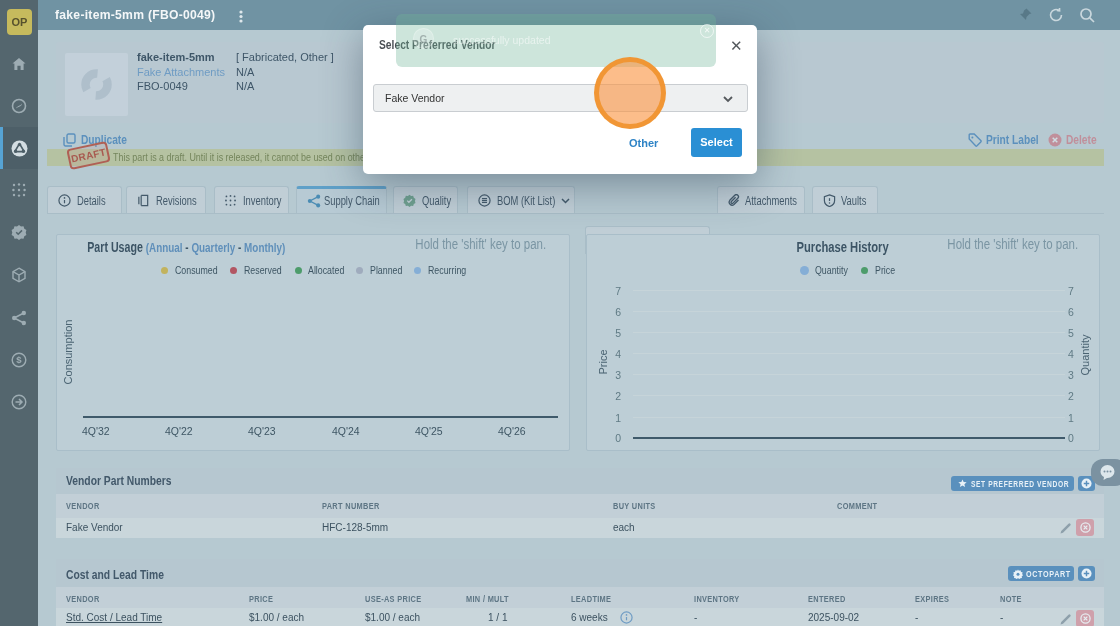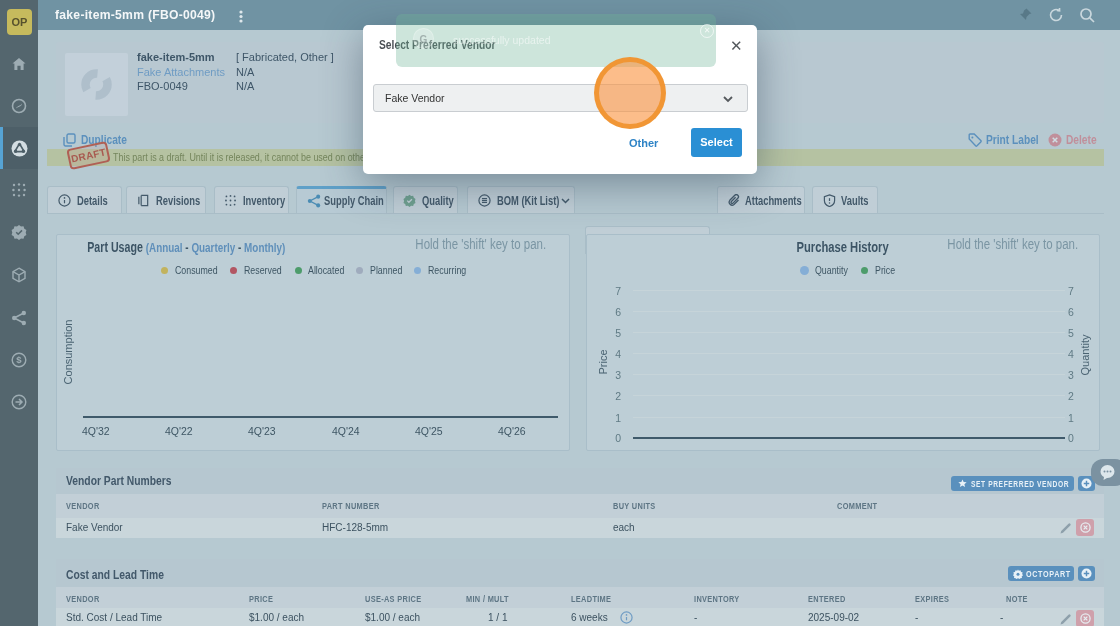--- a/index.html
+++ b/index.html
@@ -20,21 +20,21 @@
   .hero-t { font-size:11px; color:#3e5668; height:12px; line-height:12px;text-align:center; }
   #imgbox { left:9px; top:11px; width:63px; height:63px; background:#c3d0da; border-radius:2px; }
   #noimg { left:795px; top:10px; width:226px; height:64px; background:#c3d1d9; border-radius:2px; }
   
   .act { top:133px; height:14px; line-height:14px; font-size:12px; font-weight:bold; color:#5b90bd; }
   
   #draftband { left:47px; top:149px; width:1057px; height:17px; background:#b5c2a2; }
   #draftstamp { left:21px; top:-4px; width:41px; height:21px; border:2px solid #b06055; border-radius:4px; color:#a85a50; font-size:10px; font-weight:bold; text-align:center; line-height:17px; transform:rotate(-12deg); letter-spacing:0.3px; background:rgba(199,150,138,0.22); }
   #drafttext { left:66px; top:0; height:17px; line-height:17px; font-size:10.5px; color:#74855c; }
   
-  .tab { top:186px; height:28px; background:#c0ced6; border:1px solid #a9bdc7; border-bottom:none; border-radius:3px 3px 0 0; font-size:12px; font-weight:bold; color:#43596a; }
+  .tab { top:186px; height:28px; background:#c0ced6; border:1px solid #a9bdc7; border-bottom:none; border-radius:3px 3px 0 0; font-size:12px; font-weight:normal; color:#43596a; }
   .tab .cx { height:12px; line-height:12px; }
   .tab.active { background:#b7cad4; border-top:3px solid #5fa0c8; }
   
   #tabline { left:47px; top:213px; width:1057px; height:1px; background:#a9bdc7; }
   
   .card { background:#bdced6; border:1px solid #a9bec9; border-radius:2px; }
   .hold { font-size:14px; color:#7a95a3; }
   .legl { font-size:10.5px; color:#3e5664; height:12px; line-height:12px; }
   .dot { border-radius:50%; width:7px; height:7px; }
   .ticky { font-size:10.5px; color:#5f7a84; width:18px; text-align:right; height:12px; line-height:12px; }
@@ -398,22 +398,22 @@
     </svg>
 </div>
 <div class="abs colhead" style="left:66px;top:594px;"><span class="cx" style="transform:scaleX(0.82);">VENDOR</span></div>
 <div class="abs colhead" style="left:249px;top:594px;"><span class="cx" style="transform:scaleX(0.82);">PRICE</span></div>
 <div class="abs colhead" style="left:365px;top:594px;"><span class="cx" style="transform:scaleX(0.82);">USE-AS PRICE</span></div>
 <div class="abs colhead" style="left:466px;top:594px;"><span class="cx" style="transform:scaleX(0.82);">MIN / MULT</span></div>
 <div class="abs colhead" style="left:571px;top:594px;"><span class="cx" style="transform:scaleX(0.82);">LEADTIME</span></div>
 <div class="abs colhead" style="left:694px;top:594px;"><span class="cx" style="transform:scaleX(0.82);">INVENTORY</span></div>
 <div class="abs colhead" style="left:808px;top:594px;"><span class="cx" style="transform:scaleX(0.82);">ENTERED</span></div>
 <div class="abs colhead" style="left:915px;top:594px;"><span class="cx" style="transform:scaleX(0.82);">EXPIRES</span></div>
-<div class="abs colhead" style="left:1000px;top:594px;margin-left:6px;"><span class="cx" style="transform:scaleX(0.82);">NOTE</span></div>
-<div class="abs cell" style="left:66px;top:612px;">Std. Cost / Lead Time</div>
+<div class="abs colhead" style="left:1000px;top:594px;"><span class="cx" style="transform:scaleX(0.82);">NOTE</span></div>
+<div class="abs cell" style="left:66px;top:612px;text-decoration:underline;">Std. Cost / Lead Time</div>
 <div class="abs cell" style="left:249px;top:612px;">$1.00 / each</div>
 <div class="abs cell" style="left:365px;top:612px;">$1.00 / each</div>
 <div class="abs cell" style="left:488px;top:612px;">1 / 1</div>
 <div class="abs cell" style="left:571px;top:612px;">6 weeks</div>
 <div class="abs" style="left:620px;top:610px;">
   <svg width="13" height="13" viewBox="0 0 14 14" fill="none" stroke="#6f9cc4" stroke-width="1.3">
       <circle cx="7" cy="7" r="6"></circle>
       <path d="M7 6.5 V10"></path>
       <circle cx="7" cy="4.2" r="0.9" fill="#6f9cc4" stroke="none"></circle>
     </svg>

